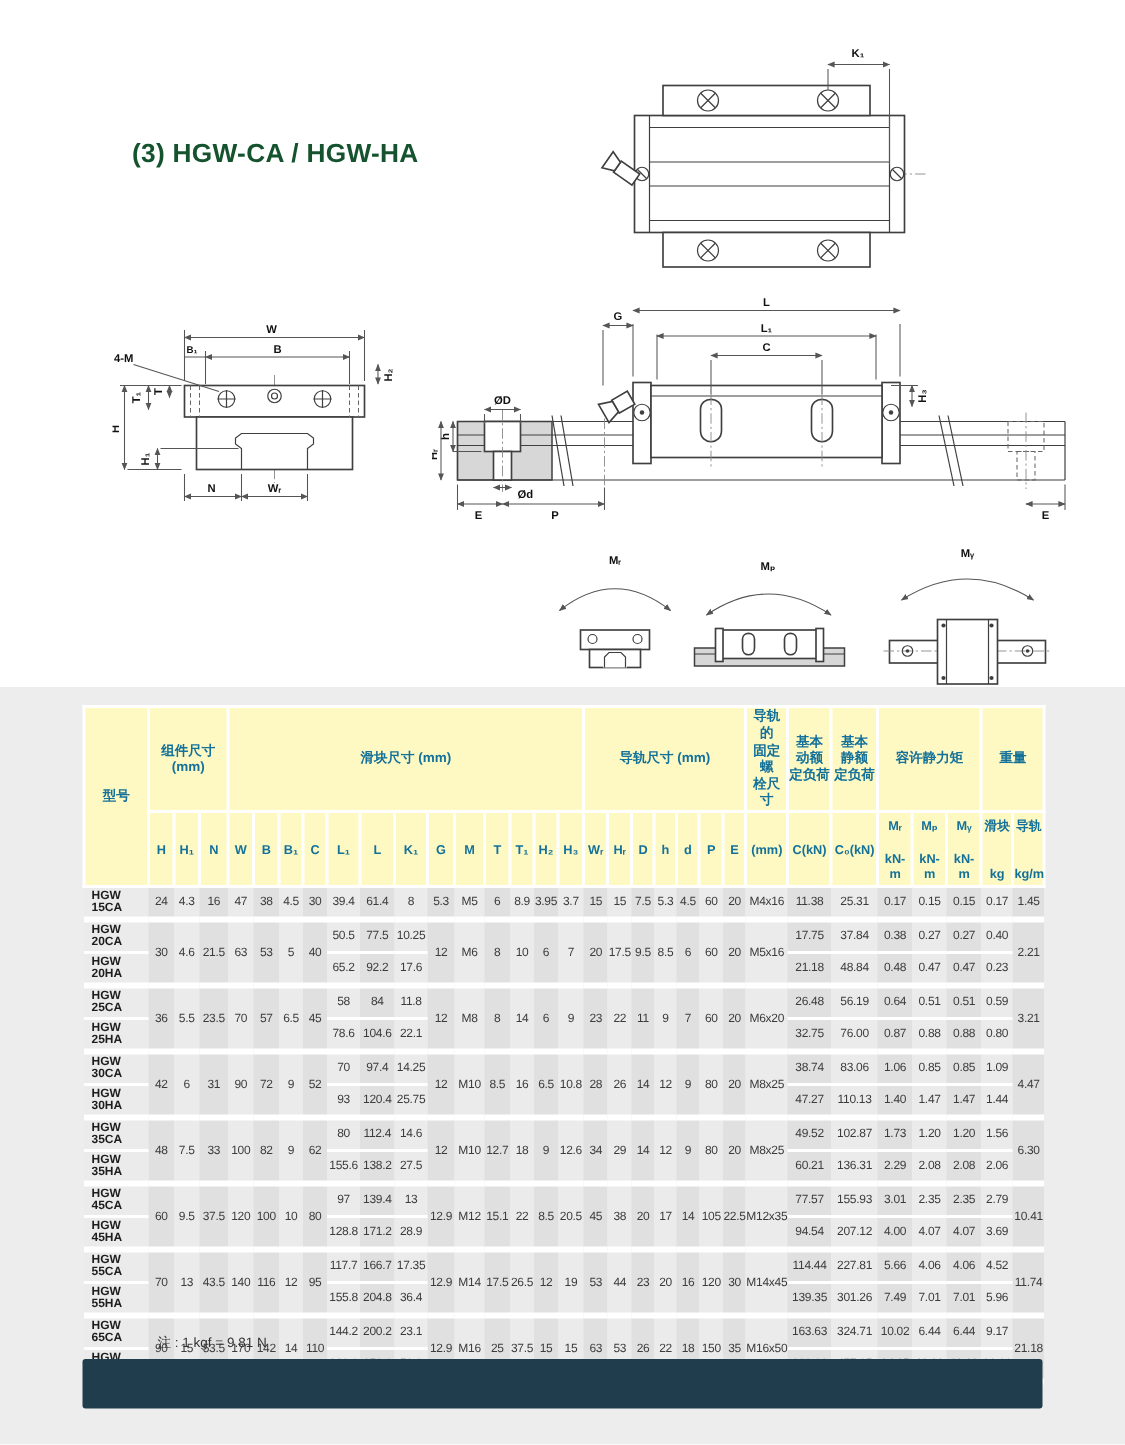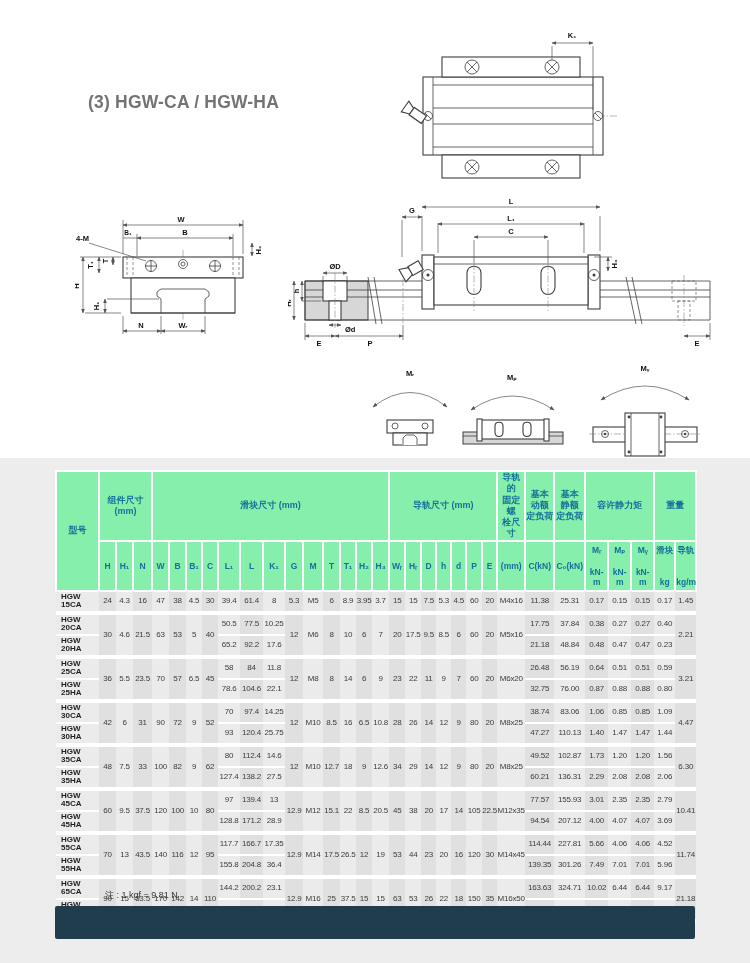--- a/index.html
+++ b/index.html
@@ -1,34 +1,34 @@
 <!DOCTYPE html>
 <html><head>
 <meta charset="utf-8">
 <style>
   html,body{margin:0;padding:0;background:#fff;}
   body{font-family:"Liberation Sans","DejaVu Sans",sans-serif;}
   .page{position:relative;width:750px;height:963px;background:#ffffff;overflow:hidden;}
   .panel{position:absolute;left:0;top:458px;width:750px;height:505px;background:#ededed;}
-  .title{position:absolute;left:88px;top:92px;font-size:17.5px;font-weight:bold;color:#737373;letter-spacing:0.2px;}
+  .title{position:absolute;left:88px;top:92px;font-size:17.5px;font-weight:bold;color:#14532d;letter-spacing:0.2px;}
   .note{position:absolute;left:57px;top:889px;font-size:9px;color:#333;margin-left:48px;}
   .footerbar{position:absolute;left:55px;top:906px;width:640px;height:33px;background:#203d4e;border-radius:2px;}
   .draw{position:absolute;}
   
   .shape{fill:#ffffff;stroke:#3f3f3f;stroke-width:1.1;}
   .thin{stroke:#3f3f3f;stroke-width:0.8;fill:none;}
   .gray{fill:#d7d7d7;stroke:#3f3f3f;stroke-width:1;}
   .dim{stroke:#555;stroke-width:0.7;fill:none;}
   .cl{stroke:#888;stroke-width:0.6;stroke-dasharray:7 2 1.5 2;fill:none;}
   .hid{stroke:#666;stroke-width:0.7;stroke-dasharray:3 2;fill:none;}
   .dt{font-size:7.5px;font-weight:bold;fill:#111;font-family:"Liberation Sans","DejaVu Sans",sans-serif;}
   .dts{font-size:6.5px;font-weight:bold;fill:#111;font-family:"Liberation Sans","DejaVu Sans",sans-serif;}
   
   .spec{position:absolute;left:55px;top:470px;border-collapse:collapse;table-layout:fixed;width:640px;}
-  .spec th{border:2px solid #fff;background:#86efac;color:#14719a;font-weight:bold;padding:0;}
+  .spec th{border:2px solid #fff;background:#fef9c3;color:#14719a;font-weight:bold;padding:0;}
   .spec tr.g1 th{height:40px;font-size:9px;line-height:1.25;}
   .spec tr.g2 th{height:48px;font-size:8.5px;}
   .spec .pre{white-space:pre-line;}
   .spec td{border-bottom:2px solid #fff;padding:0;height:19px;font-size:8px;line-height:1;color:#3c3c3c;text-align:center;vertical-align:middle;letter-spacing:-0.2px;}
   .spec td.model{text-align:left;padding-left:5px;font-weight:bold;color:#1d1d1d;letter-spacing:0;}
   .spec td.ceven{background:#ebebeb;}
   .spec td.codd{background:#e0e0e0;}
   .spec td.gend{border-bottom-width:4px;}
   .twoline{display:flex;flex-direction:column;justify-content:space-between;height:42px;padding:3px 0;}
 </style>
@@ -572,21 +572,21 @@
           <td class="codd">49.52</td>
           <td class="ceven">102.87</td>
           <td class="codd">1.73</td>
           <td class="ceven">1.20</td>
           <td class="codd">1.20</td>
           <td class="ceven">1.56</td>
           <td rowspan="2" class="codd gend">6.30</td>
         </tr>
         <tr>
           <td class="model ceven gend">HGW 35HA</td>
-          <td class="ceven gend">127.4</td>
+          <td class="ceven gend">155.6</td>
           <td class="codd gend">138.2</td>
           <td class="ceven gend">27.5</td>
           <td class="codd gend">60.21</td>
           <td class="ceven gend">136.31</td>
           <td class="codd gend">2.29</td>
           <td class="ceven gend">2.08</td>
           <td class="codd gend">2.08</td>
           <td class="ceven gend">2.06</td>
         </tr>
         <tr>

